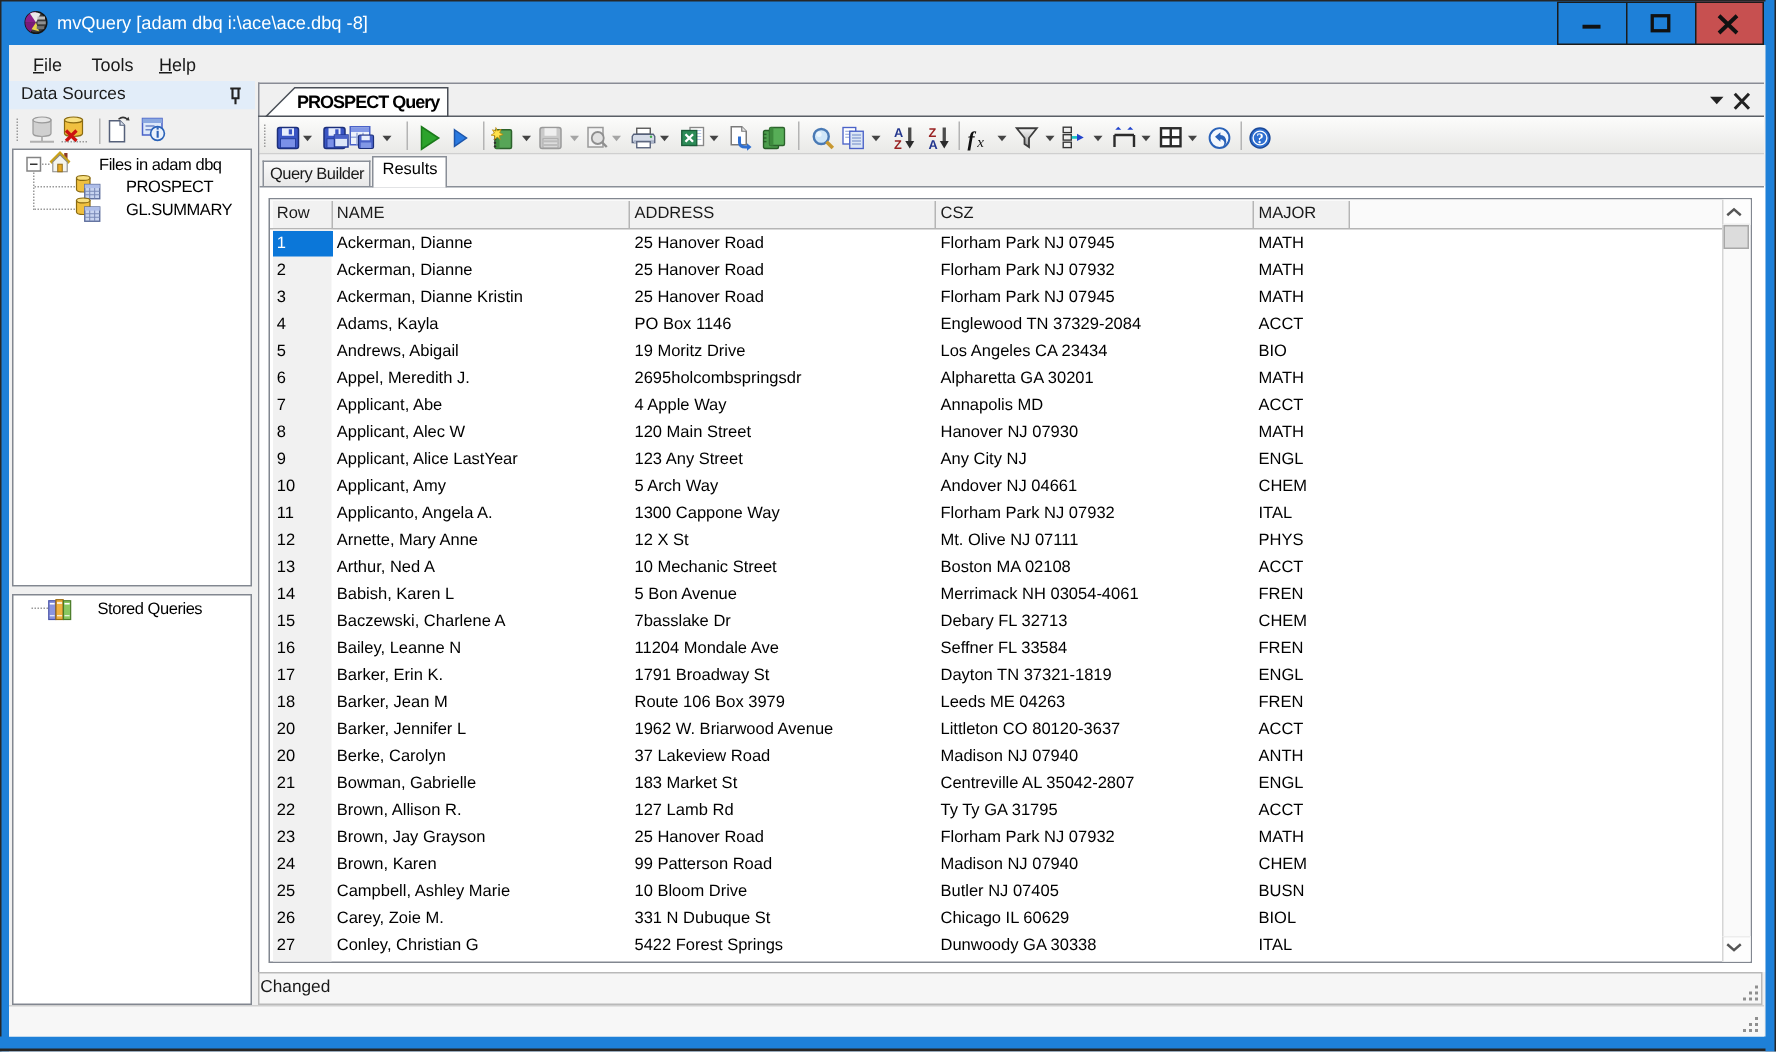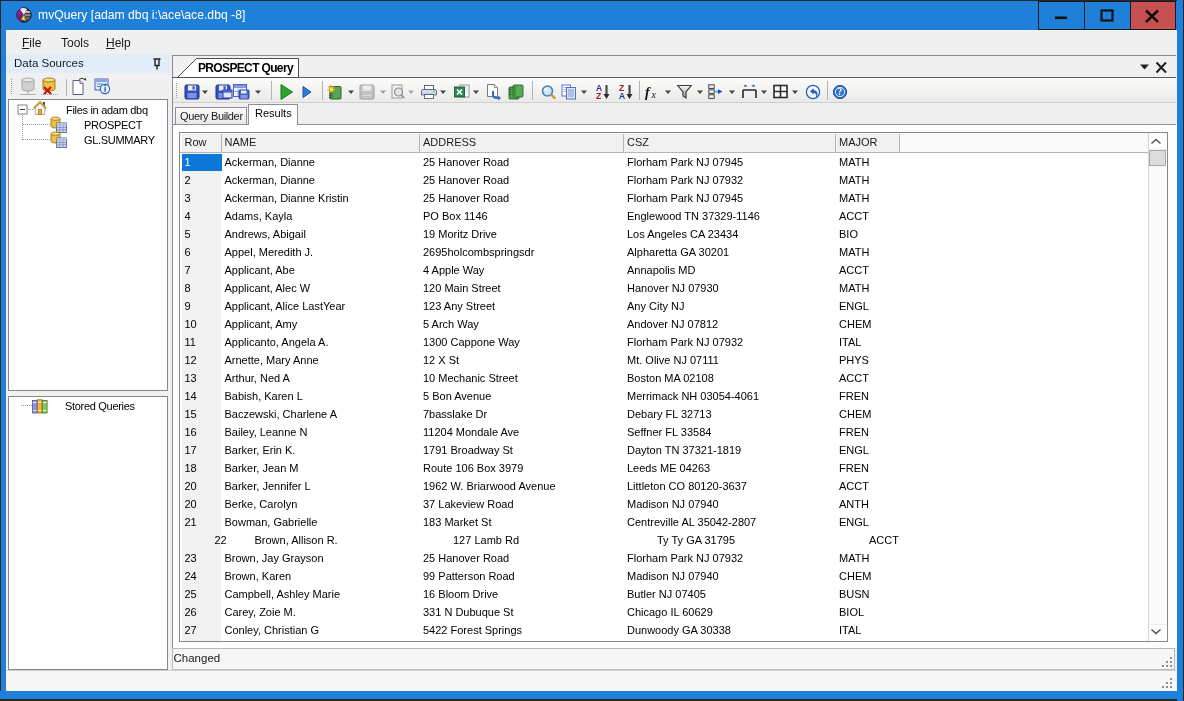--- a/index.html
+++ b/index.html
@@ -130,21 +130,21 @@
     <span class="cellnum">3</span>
     <span class="c1">Ackerman, Dianne Kristin</span>
     <span class="c2">25 Hanover Road</span>
     <span class="c3">Florham Park NJ 07945</span>
     <span class="c4">MATH</span>
   </div>
 <div class="abs row" style="top:207px;">
     <span class="cellnum">4</span>
     <span class="c1">Adams, Kayla</span>
     <span class="c2">PO Box 1146</span>
-    <span class="c3">Englewood TN 37329-1146</span>
+    <span class="c3">Englewood TN 37329-2084</span>
     <span class="c4">ACCT</span>
   </div>
 <div class="abs row" style="top:225px;">
     <span class="cellnum">5</span>
     <span class="c1">Andrews, Abigail</span>
     <span class="c2">19 Moritz Drive</span>
     <span class="c3">Los Angeles CA 23434</span>
     <span class="c4">BIO</span>
   </div>
 <div class="abs row" style="top:243px;">
@@ -172,21 +172,21 @@
     <span class="cellnum">9</span>
     <span class="c1">Applicant, Alice LastYear</span>
     <span class="c2">123 Any Street</span>
     <span class="c3">Any City NJ</span>
     <span class="c4">ENGL</span>
   </div>
 <div class="abs row" style="top:315px;">
     <span class="cellnum">10</span>
     <span class="c1">Applicant, Amy</span>
     <span class="c2">5 Arch Way</span>
-    <span class="c3">Andover NJ 07812</span>
+    <span class="c3">Andover NJ 04661</span>
     <span class="c4">CHEM</span>
   </div>
 <div class="abs row" style="top:333px;">
     <span class="cellnum">11</span>
     <span class="c1">Applicanto, Angela A.</span>
     <span class="c2">1300 Cappone Way</span>
     <span class="c3">Florham Park NJ 07932</span>
     <span class="c4">ITAL</span>
   </div>
 <div class="abs row" style="top:351px;">
@@ -252,21 +252,21 @@
     <span class="c3">Madison NJ 07940</span>
     <span class="c4">ANTH</span>
   </div>
 <div class="abs row" style="top:513px;text-align:right;">
     <span class="cellnum">21</span>
     <span class="c1">Bowman, Gabrielle</span>
     <span class="c2">183 Market St</span>
     <span class="c3">Centreville AL 35042-2807</span>
     <span class="c4">ENGL</span>
   </div>
-<div class="abs row" style="top:531px;margin-left:30px;">
+<div class="abs row" style="top:531px;">
     <span class="cellnum">22</span>
     <span class="c1">Brown, Allison R.</span>
     <span class="c2">127 Lamb Rd</span>
     <span class="c3">Ty Ty GA 31795</span>
     <span class="c4">ACCT</span>
   </div>
 <div class="abs row" style="top:549px;">
     <span class="cellnum">23</span>
     <span class="c1">Brown, Jay Grayson</span>
     <span class="c2">25 Hanover Road</span>
@@ -276,21 +276,21 @@
 <div class="abs row" style="top:567px;">
     <span class="cellnum">24</span>
     <span class="c1">Brown, Karen</span>
     <span class="c2">99 Patterson Road</span>
     <span class="c3">Madison NJ 07940</span>
     <span class="c4">CHEM</span>
   </div>
 <div class="abs row" style="top:585px;">
     <span class="cellnum">25</span>
     <span class="c1">Campbell, Ashley Marie</span>
-    <span class="c2">16 Bloom Drive</span>
+    <span class="c2">10 Bloom Drive</span>
     <span class="c3">Butler NJ 07405</span>
     <span class="c4">BUSN</span>
   </div>
 <div class="abs row" style="top:603px;">
     <span class="cellnum">26</span>
     <span class="c1">Carey, Zoie M.</span>
     <span class="c2">331 N Dubuque St</span>
     <span class="c3">Chicago IL 60629</span>
     <span class="c4">BIOL</span>
   </div>

